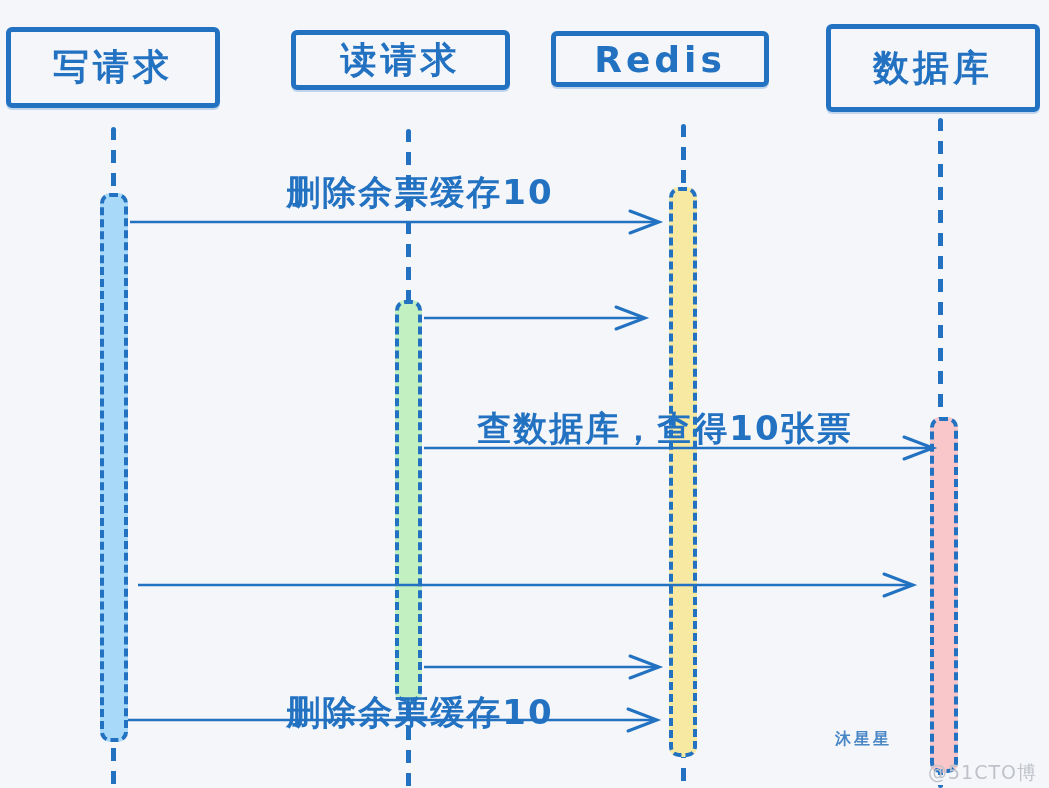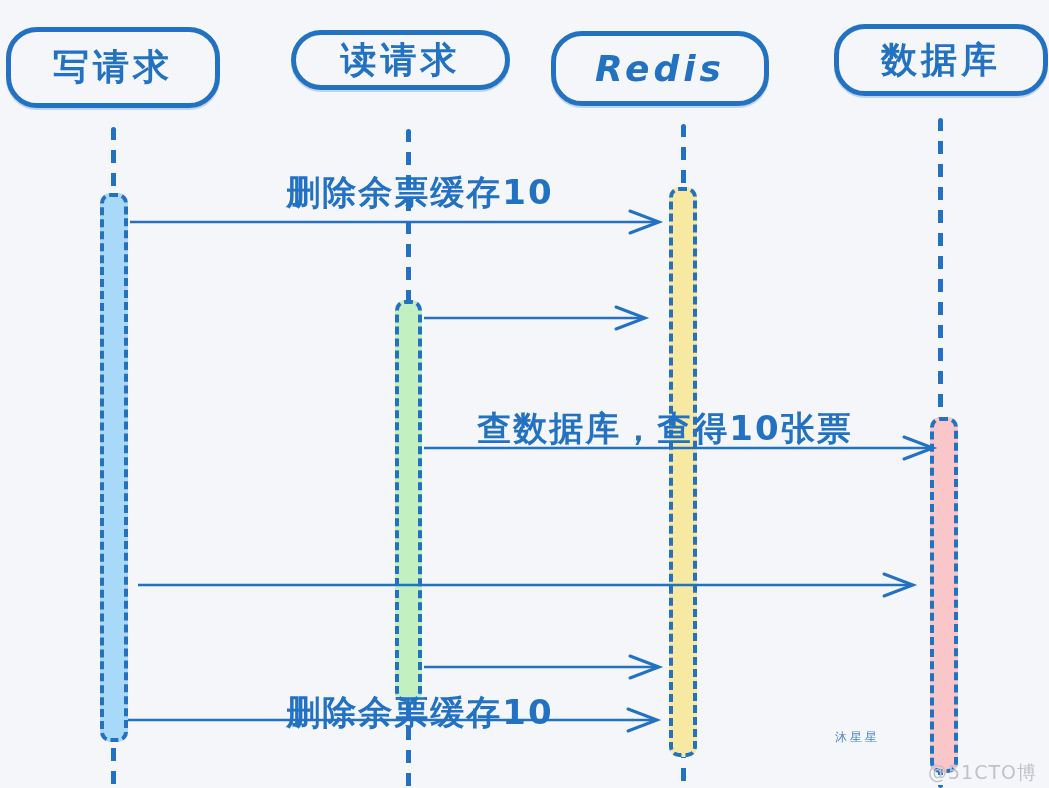--- a/index.html
+++ b/index.html
@@ -13,21 +13,21 @@
     font-family: "DejaVu Sans", "Liberation Sans", sans-serif;
     background: var(--bg);
     overflow: hidden;
   }
   .stage { position: relative; width: 1049px; height: 788px; background: var(--bg); }
 
   
   .actor-box {
     position: absolute;
     border: 5px solid var(--blue);
-    border-radius: 31px;
+    border-radius: 6px;
     display: flex; align-items: center; justify-content: center;
     color: var(--blue);
     font-weight: bold;
     font-size: 36px;
     letter-spacing: 4px;
     box-shadow: 0 2px 0 rgba(35,114,194,.25);
     background: transparent;
   }
 
   
@@ -62,46 +62,46 @@
 
   
   .arrow { position: absolute; overflow: visible; }
   .arrow .shaft { stroke: var(--blue); stroke-width: 2.6; }
   .arrow .head  { stroke: var(--blue); stroke-width: 3; fill: none; stroke-linecap: round; }
 
   
   .wm-author {
     position: absolute;
     color: #4886c6;
-    font-size: 12px;
-    font-weight: normal;
+    font-size: 16px;
+    font-weight: bold;
     letter-spacing: 3px;
   }
   .wm-site {
     position: absolute;
     color: var(--wm-gray);
     font-size: 19px;
     letter-spacing: 1px;
   }
 </style>
 </head>
 <body>
 
 <div class="stage">
 
   <div class="actor-box" style="left:6px;  top:27px; width:214px; height:81px;">
     <span>写请求</span>
   </div>
   <div class="actor-box" style="left:291px; top:30px; width:219px; height:60px;">
     <span>读请求</span>
   </div>
-  <div class="actor-box" style="left:551px; top:31px; width:218px; height:75px; font-style:italic;">
+  <div class="actor-box" style="left:551px; top:31px; width:218px; height:56px; ">
     <span>Redis</span>
   </div>
-  <div class="actor-box" style="left:826px; top:24px; width:214px; height:72px;margin-left:8px;">
+  <div class="actor-box" style="left:826px; top:24px; width:214px; height:88px;">
     <span>数据库</span>
   </div>
 
   <div class="lifeline" style="left:111px; top:127px; height:661px;"></div>
   <div class="lifeline" style="left:406px; top:129px; height:659px;"></div>
   <div class="lifeline" style="left:681px; top:124px; height:664px;"></div>
   <div class="lifeline" style="left:938px; top:118px; height:670px;"></div>
 
   <div class="activation act-write" style="left: 100px; top: 193px; width: 28px; height: 549px; background: rgb(169, 217, 248);"></div>
   <div class="activation act-read" style="left: 395px; top: 300px; width: 27px; height: 402px; background: rgb(195, 240, 192);"></div>

